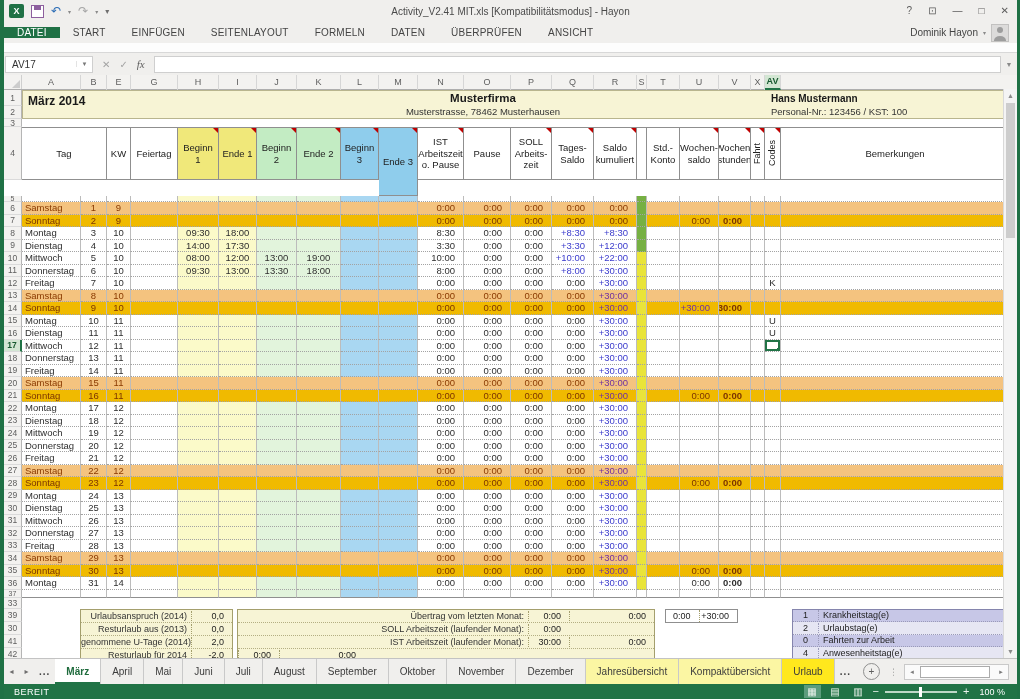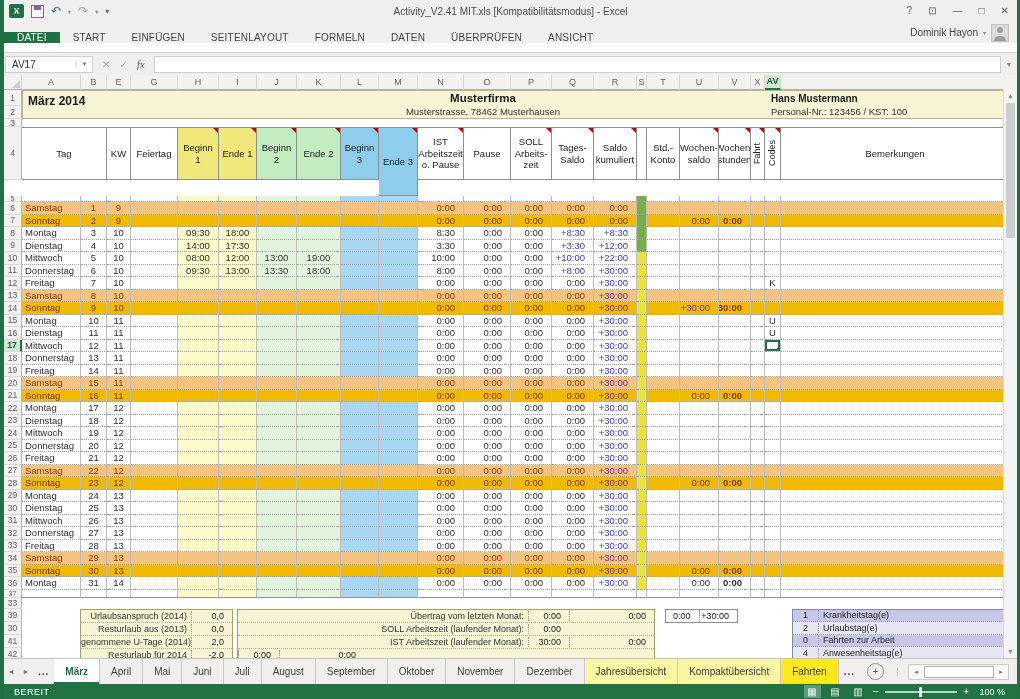--- a/index.html
+++ b/index.html
@@ -129,32 +129,32 @@
   <div class="titlebar">
     <div class="qat">
       <div class="xl-logo">X</div>
       <div class="save-ic"></div>
       <span class="undo-ic">↶</span>
         <span class="mini-caret">▾</span>
       <span class="redo-ic">↷</span>
         <span class="mini-caret">▾</span>
       <span class="qat-custom">▾</span>
     </div>
-    <div class="title-text">Activity_V2.41 MIT.xls  [Kompatibilitätsmodus] - Excel</div>
+    <div class="title-text">Activity_V2.41 MIT.xls  [Kompatibilitätsmodus] - Hayon</div>
     <div class="win-controls">
       <span class="win-btn">?</span>
       <span class="win-btn">⊡</span>
       <span class="win-btn">—</span>
       <span class="win-btn">□</span>
       <span class="win-btn">✕</span>
     </div>
   </div>
 
   <div class="ribbonrow">
-    <div id="ribbon-tabs" style="display:flex;align-items:flex-end;">
+    <div id="ribbon-tabs" style="display:flex;align-items:center;">
         <div class="rtab active">DATEI</div>
         <div class="rtab">START</div>
         <div class="rtab">EINFÜGEN</div>
         <div class="rtab">SEITENLAYOUT</div>
         <div class="rtab">FORMELN</div>
         <div class="rtab">DATEN</div>
         <div class="rtab">ÜBERPRÜFEN</div>
         <div class="rtab">ANSICHT</div>
       </div>
     <div class="account">
@@ -1195,21 +1195,21 @@
       <div class="stab">Mai</div>
       <div class="stab">Juni</div>
       <div class="stab">Juli</div>
       <div class="stab">August</div>
       <div class="stab">September</div>
       <div class="stab">Oktober</div>
       <div class="stab">November</div>
       <div class="stab">Dezember</div>
       <div class="stab ylw">Jahresübersicht</div>
       <div class="stab ylw">Kompaktübersicht</div>
-      <div class="stab hl">Fahrten</div>
+      <div class="stab hl">Urlaub</div>
       <div class="tmore">...</div>
       <div class="addbtn">+</div>
       <div class="tdots">⋮</div>
       <div class="hscroll">
         <div class="hs-btn">◂</div>
         <div class="hs-thumb"></div>
         <div class="hs-sp"></div>
         <div class="hs-btn">▸</div>
       </div>
     </div>

